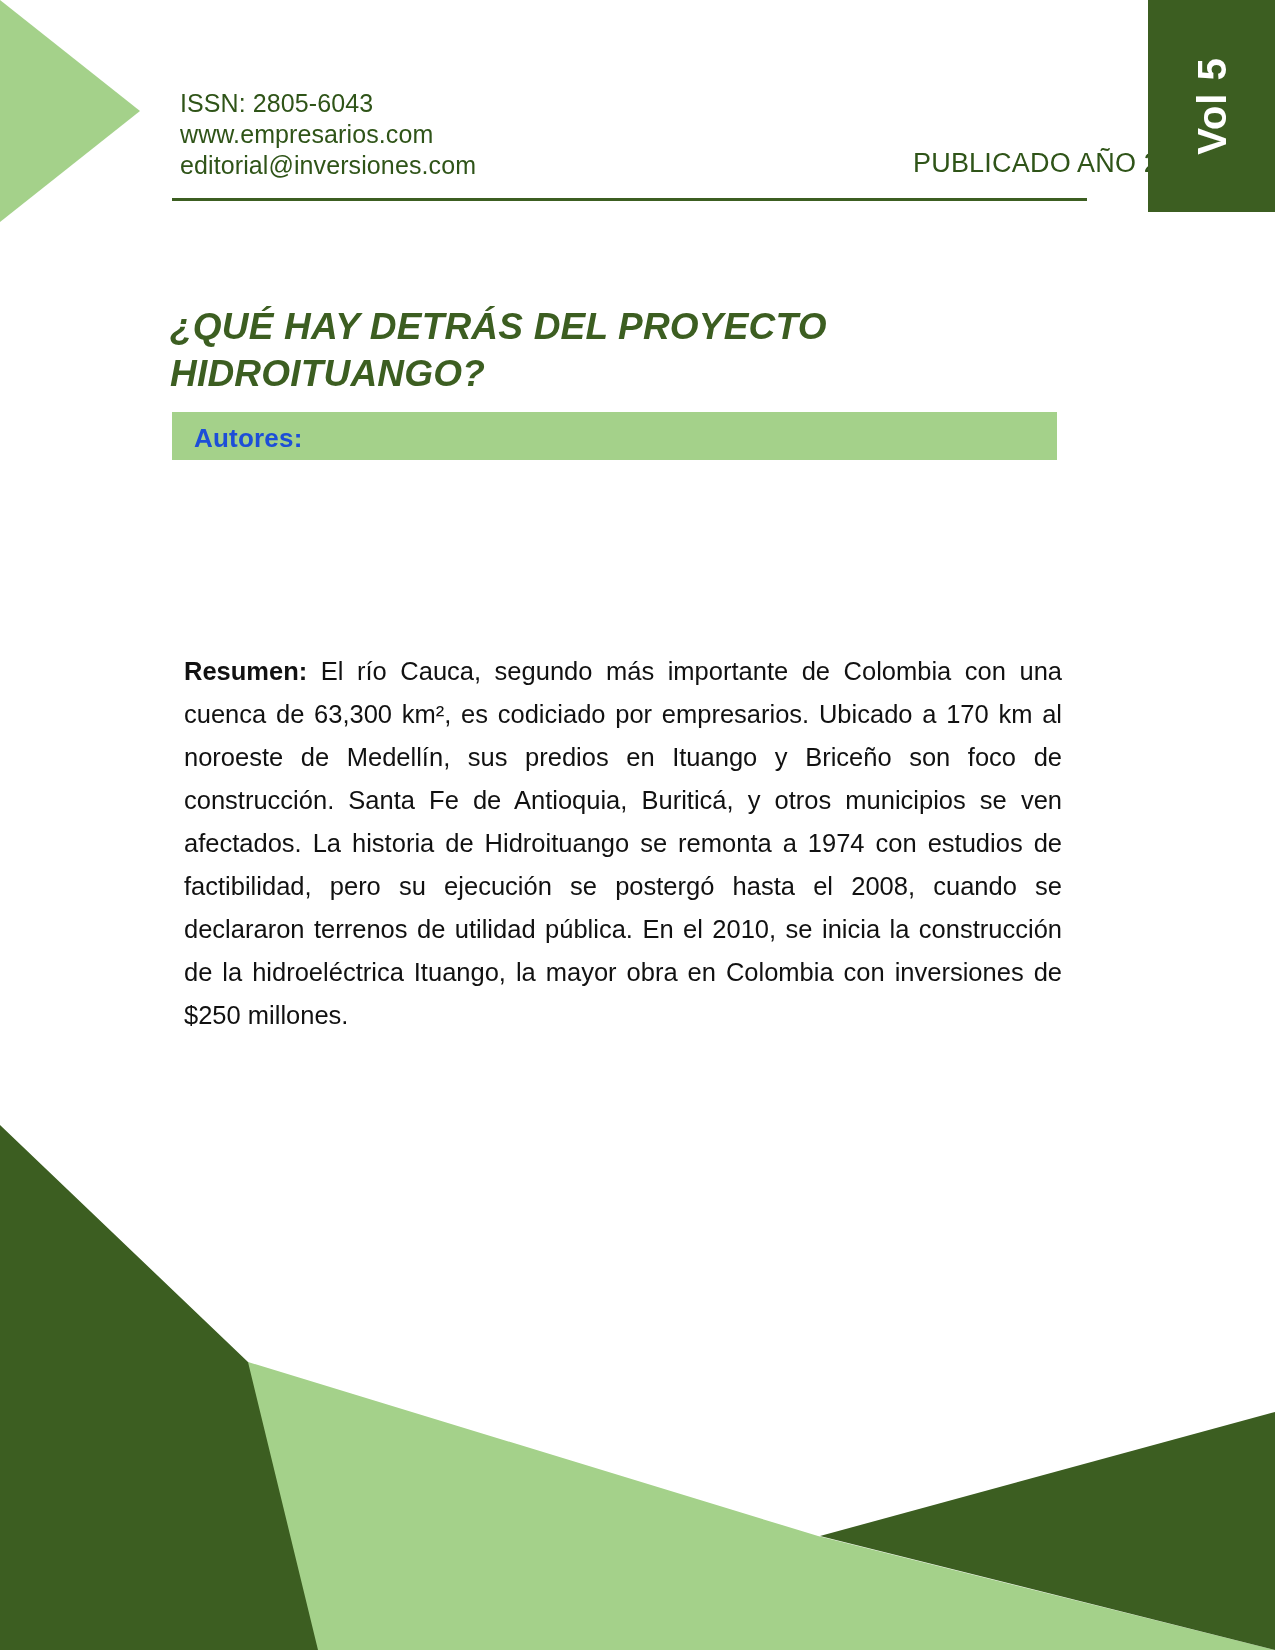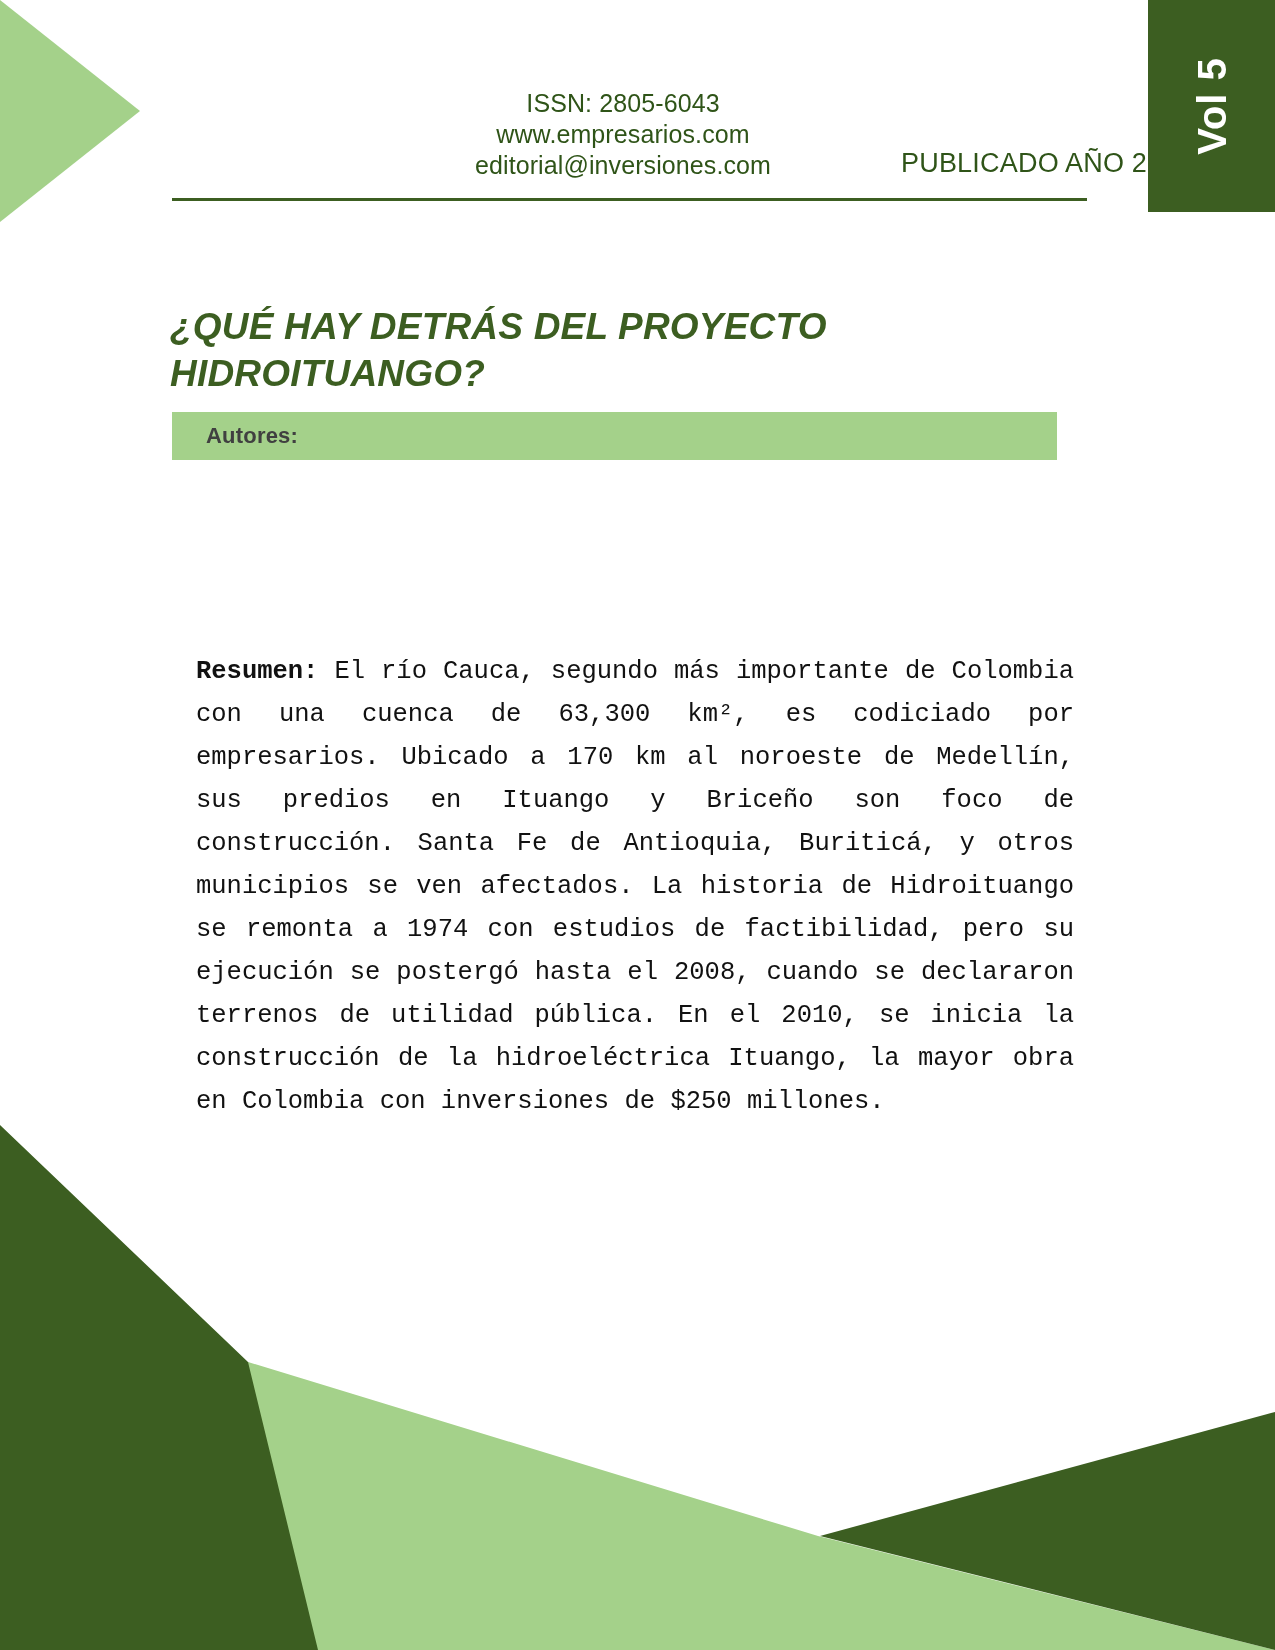--- a/index.html
+++ b/index.html
@@ -25,24 +25,23 @@
     left: 0;
     top: 0;
     width: 1275px;
     height: 1650px;
     pointer-events: none;
   }
 
   
   #header-block {
     position: absolute;
-    left: 168px;
+    left: 180px;
     top: 88px;
     width: 910px;
-    text-align: center;
   }
   .issn-lines {
     font-size: 25px;
     line-height: 31px;
     color: #2f5418;
     letter-spacing: 0.1px;
   }
   .issn-lines div { white-space: nowrap; }
 
   #published-year {
@@ -105,48 +104,46 @@
     left: 172px;
     top: 412px;
     width: 885px;
     height: 48px;
     background: #a4d18a;
   }
   #autores-label {
     position: absolute;
     left: 22px;
     top: 11px;
-    font-size: 22px;
+    font-size: 26px;
     font-weight: bold;
-    color: #404040;
+    color: #1d4ed8;
     letter-spacing: 0.2px;
-    margin-left: 12px;
   }
   #autores-names {
     position: absolute;
     left: 188px;
     top: 488px;
     width: 700px;
     font-size: 26px;
     line-height: 38px;
     color: #1c1c1c;
   }
 
   
   #resumen {
     position: absolute;
-    left: 196px;
+    left: 184px;
     top: 650px;
     width: 878px;
     font-size: 25.5px;
     line-height: 43px;
     color: #111111;
     text-align: justify;
     text-justify: inter-word;
-    font-family: Liberation Mono, monospace;
   }
   #resumen .lead {
     font-weight: bold;
   }
 </style>
 </head>
 <body>
 
 <div id="page">
 

